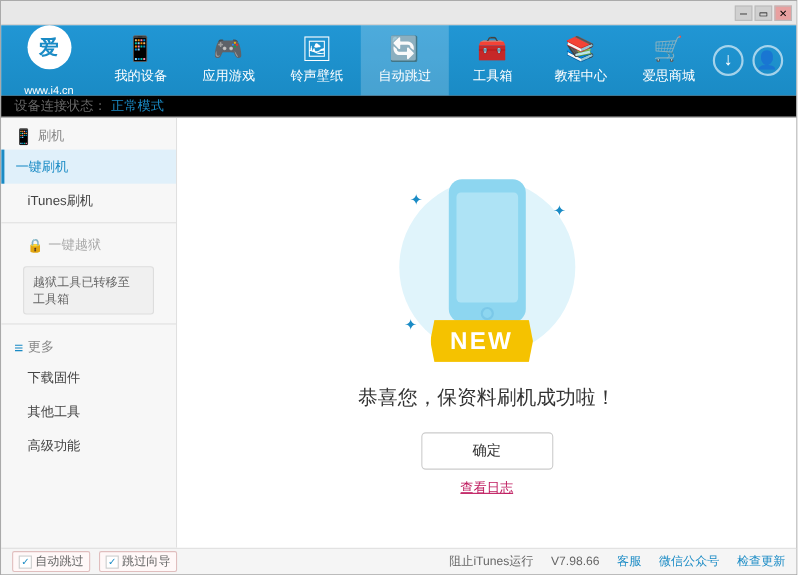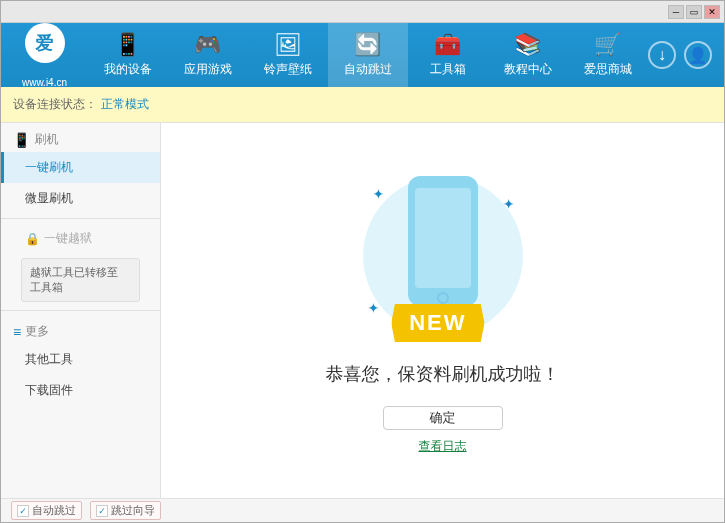--- a/index.html
+++ b/index.html
@@ -95,22 +95,22 @@
       display: flex;
       align-items: center;
       justify-content: center;
       color: white;
       font-size: 16px;
       cursor: pointer;
     }
 
     
     .status-bar {
-      height: 36px;
-      background: #fef9c3;
+      height: 20px;
+      background: #000000;
       border-bottom: 1px solid #e0e0e0;
       display: flex;
       align-items: center;
       padding: 0 12px;
       font-size: 12px;
       color: #333;
       text-align: center;
     }
     .status-label { color: #666; }
     .status-value { color: #1a8bc5; font-weight: normal; margin-left: 4px; }
@@ -140,21 +140,21 @@
     .sidebar-item {
       padding: 7px 12px 7px 24px;
       cursor: pointer;
       color: #444;
       font-size: 12px;
     }
     .sidebar-item.active {
       background: #e0f0fa;
       color: #1a8bc5;
       border-left: 3px solid #1a8bc5;
-      padding-left: 21px;
+      padding-left: 10px;
     }
     .sidebar-divider { height: 1px; background: #e0e0e0; margin: 4px 0; }
     .sidebar-notice {
       background: #f0f0f0;
       border: 1px solid #ddd;
       margin: 4px 20px;
       padding: 6px 8px;
       font-size: 11px;
       color: #666;
       border-radius: 3px;
@@ -254,35 +254,35 @@
     }
 
     .success-text {
       font-size: 18px;
       color: #333;
       margin-bottom: 20px;
       font-weight: normal;
     }
     .btn-confirm {
       width: 120px;
-      height: 24px;
+      height: 34px;
       background: white;
       border: 1px solid #ccc;
       border-radius: 4px;
       font-size: 13px;
       color: #333;
       cursor: pointer;
       display: flex;
       align-items: center;
       justify-content: center;
       margin-bottom: 8px;
     }
     .btn-link {
       font-size: 12px;
-      color: #15803d;
+      color: #be185d;
       cursor: pointer;
       text-decoration: underline;
     }
 
     
     .bottom-bar {
       height: 24px;
       background: #f5f5f5;
       border-top: 1px solid #e0e0e0;
       display: flex;
@@ -412,44 +412,47 @@
     <div class="sidebar">
 
       <div class="sidebar-section-header">
         <span class="sidebar-section-icon">📱</span>
         <span>刷机</span>
       </div>
       <div class="sidebar-item active">
         <span>一键刷机</span>
       </div>
       <div class="sidebar-item">
-        <span>微显刷机</span>
+        <span>iTunes刷机</span>
       </div>
 
       <div class="sidebar-divider"></div>
 
       <div class="sidebar-locked">
         <span>🔒</span>
         <span>一键越狱</span>
       </div>
       <div class="sidebar-notice">
         <span>越狱工具已转移至<br>工具箱</span>
       </div>
 
       <div class="sidebar-divider"></div>
 
       <div class="sidebar-section-header">
         <span class="sidebar-section-icon">≡</span>
         <span>更多</span>
       </div>
       <div class="sidebar-item">
+        <span>下载固件</span>
+      </div>
+      <div class="sidebar-item">
         <span>其他工具</span>
       </div>
       <div class="sidebar-item">
-        <span>下载固件</span>
+        <span>高级功能</span>
       </div>
 
     </div>
 
     <div class="content">
       <div class="success-illustration">
         <div class="phone-container">
           <div class="bg-circle"></div>
 
           <span class="sparkle sparkle-1">✦</span>
@@ -477,15 +480,22 @@
     <div class="bottom-left">
       <div class="checkbox-item">
         <div class="checkbox-box">✓</div>
         <span>自动跳过</span>
       </div>
       <div class="checkbox-item">
         <div class="checkbox-box">✓</div>
         <span>跳过向导</span>
       </div>
     </div>
+    <div class="bottom-right">
+      <span style="cursor:pointer;">阻止iTunes运行</span>
+      <span>V7.98.66</span>
+      <span style="cursor:pointer; color:#1a8bc5;">客服</span>
+      <span style="cursor:pointer; color:#1a8bc5;">微信公众号</span>
+      <span style="cursor:pointer; color:#1a8bc5;">检查更新</span>
+    </div>
   </div>
 
 </div>
 
 </body></html>

